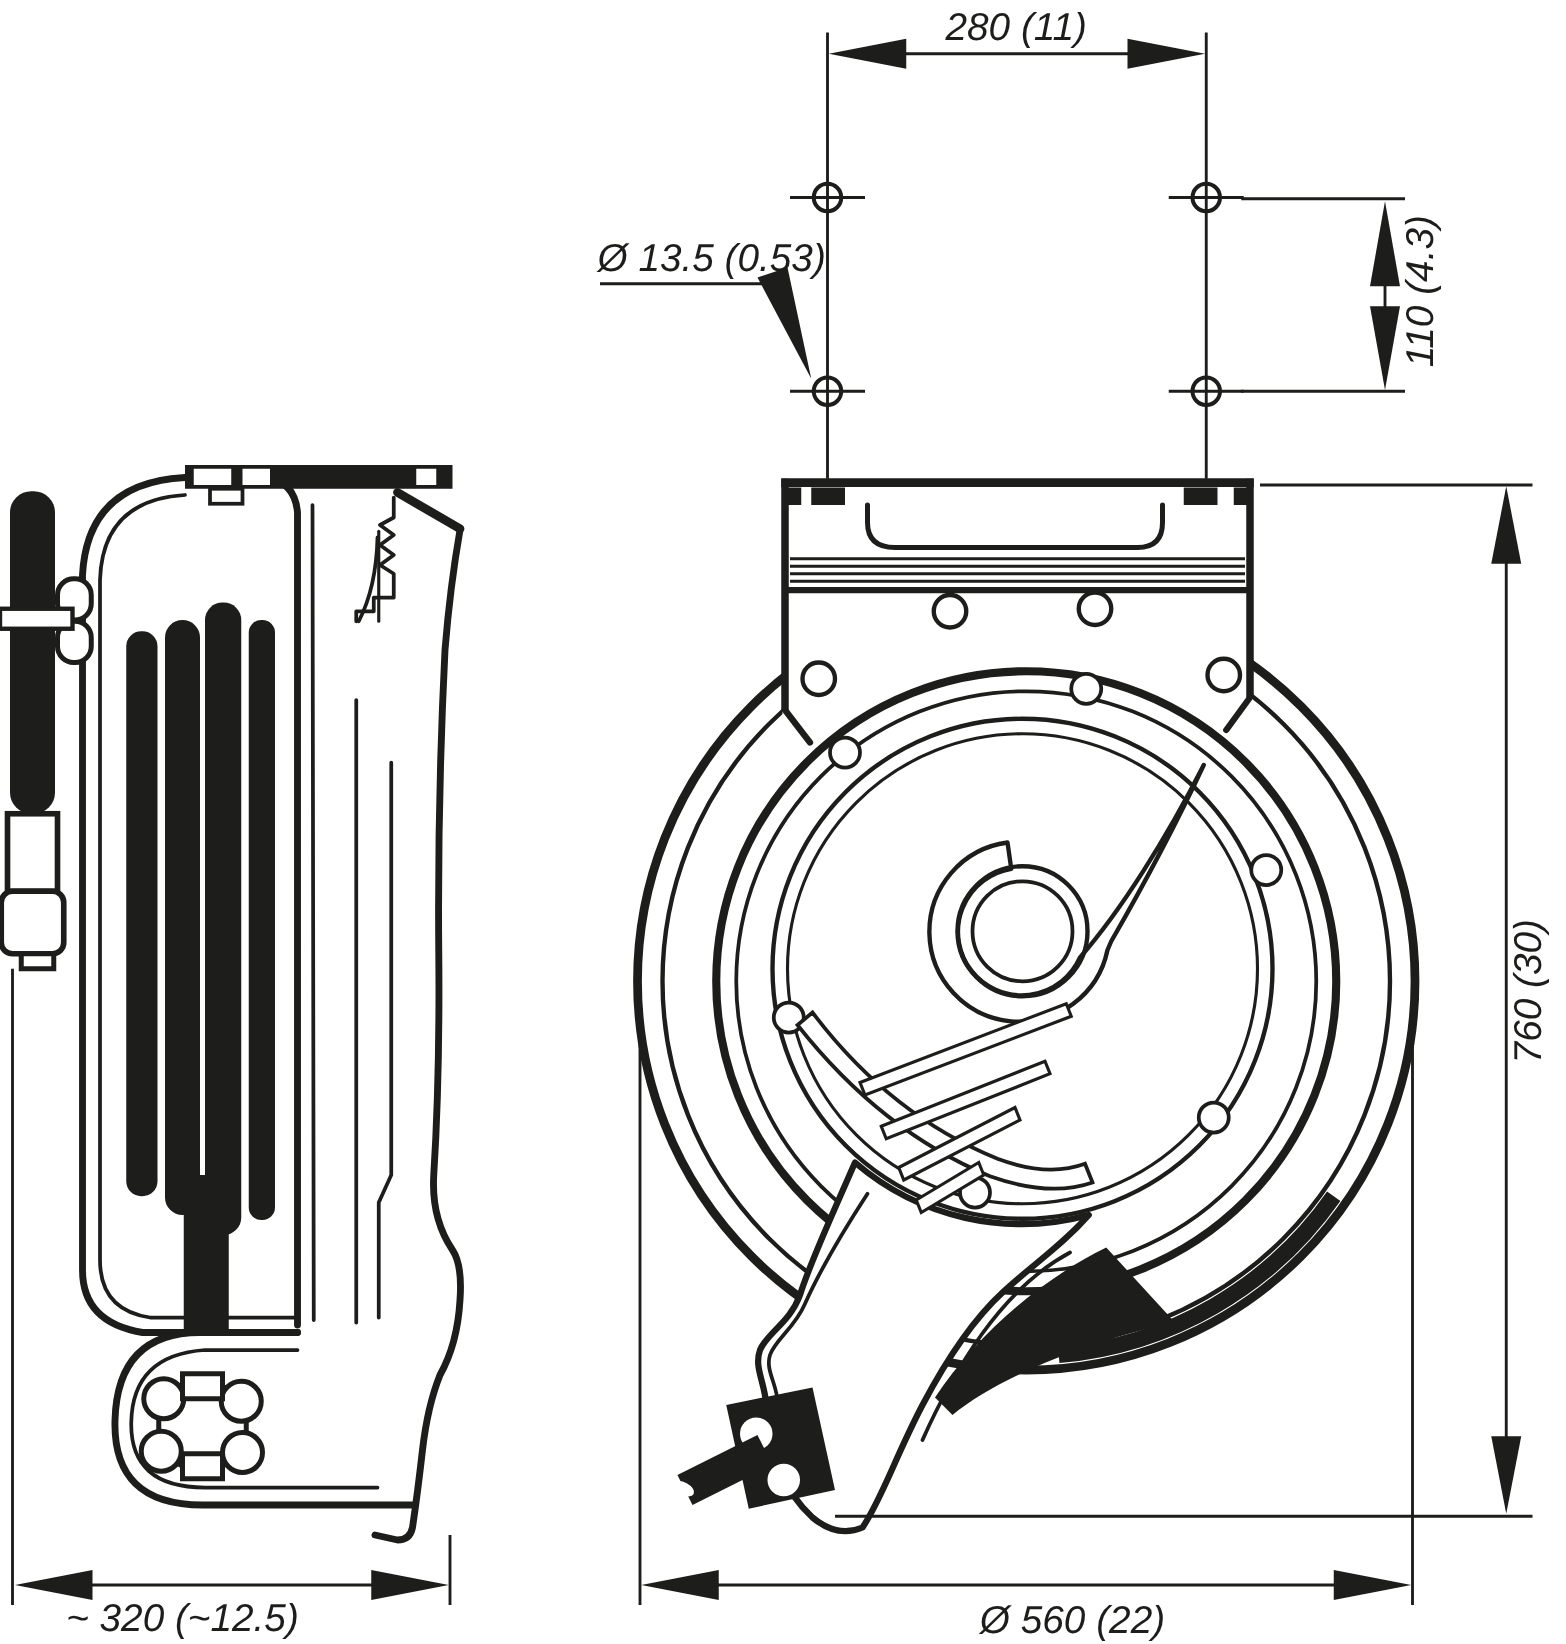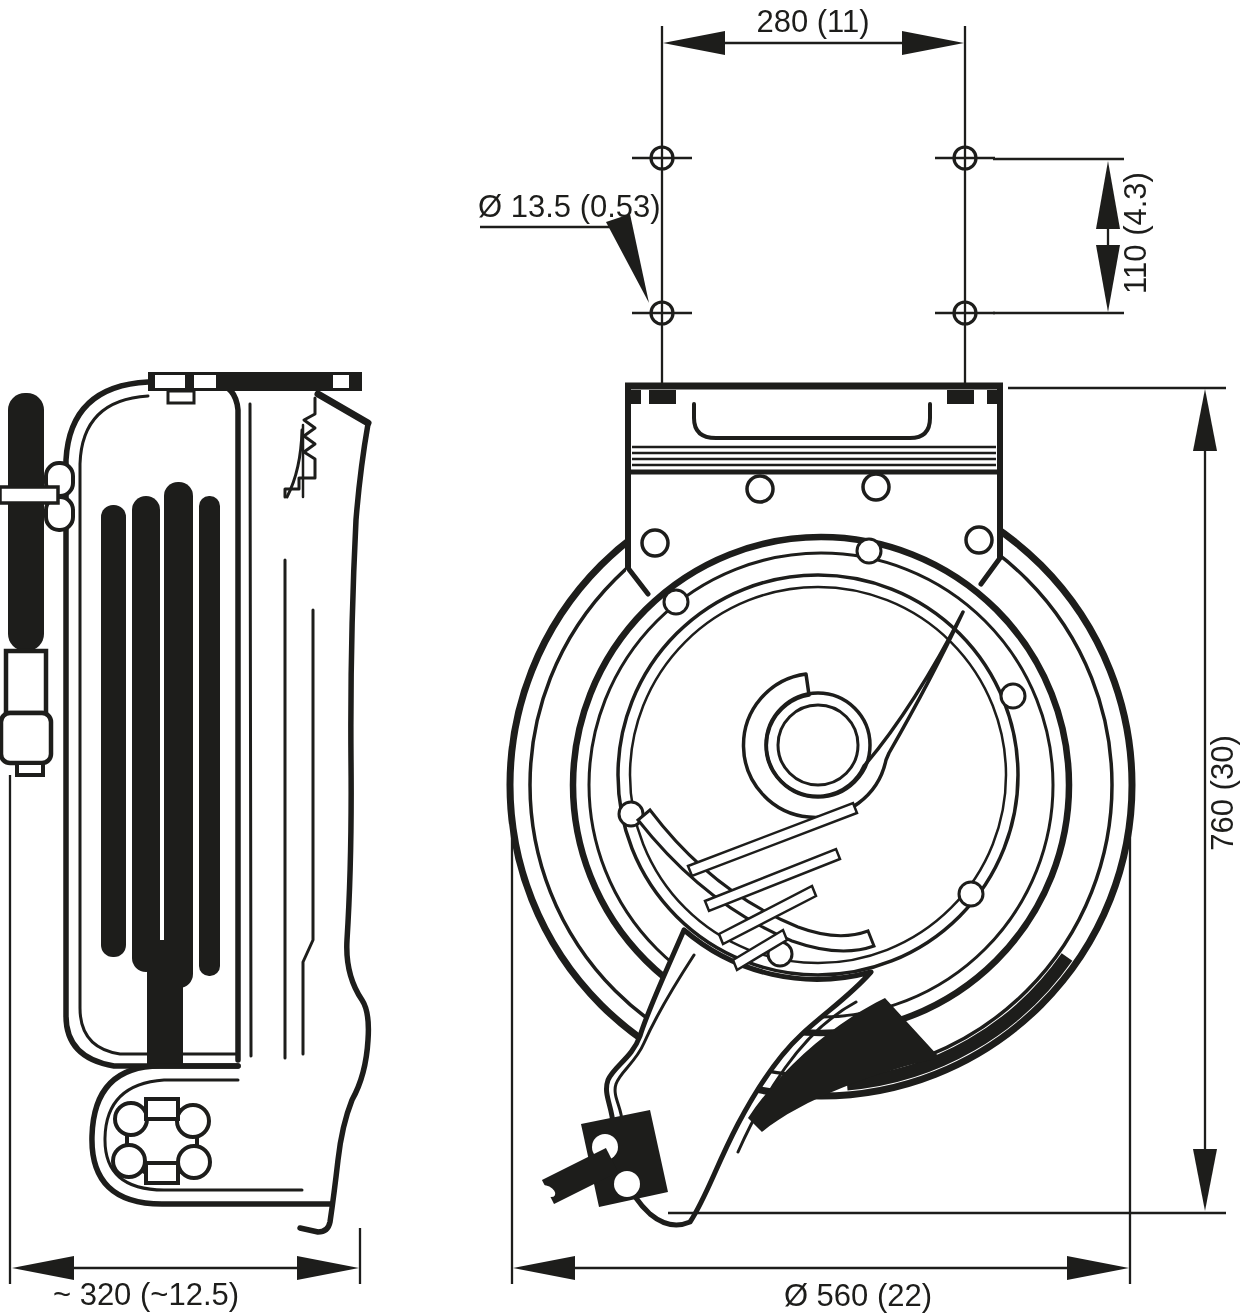--- a/index.html
+++ b/index.html
@@ -1,16 +1,16 @@
 <!DOCTYPE html>
 <html><head>
 <meta charset="utf-8">
 <style>
   html,body{margin:0;padding:0;background:#ffffff;}
-  .stage{width:1253px;height:1315px;position:relative;background:#fff;}
+  .stage{width:1253px;height:1315px;position:relative;background:#fff;font-style:italic;}
   svg{display:block;}
   .ln{fill:none;stroke:#1d1d1b;stroke-linecap:round;stroke-linejoin:round;}
   .lnb{fill:none;stroke:#1d1d1b;stroke-linecap:butt;stroke-linejoin:miter;}
   .w{fill:#ffffff;}
   .k{fill:#1d1d1b;}
   .wf{fill:#ffffff;stroke:#1d1d1b;}
   .dim{fill:none;stroke:#1d1d1b;stroke-width:2.3;stroke-linecap:butt;}
   text{font-family:"Liberation Sans","DejaVu Sans",sans-serif;font-size:31px;fill:#1d1d1b;}
 </style>
 </head>

